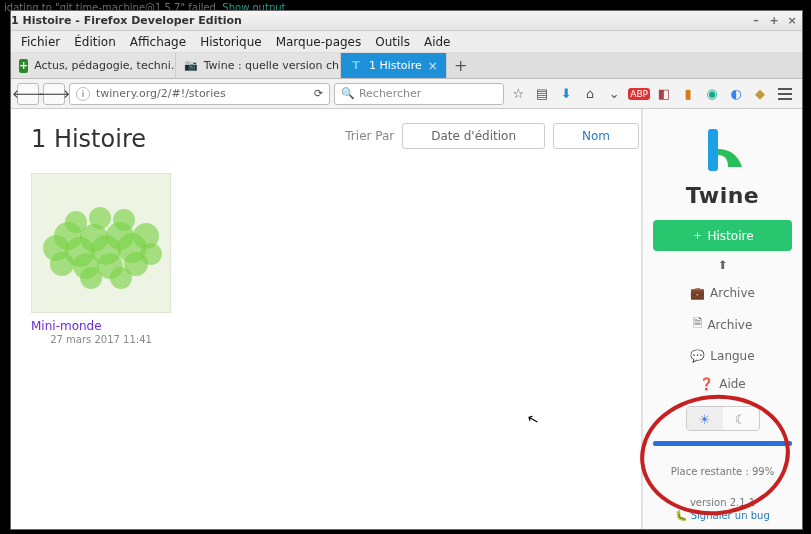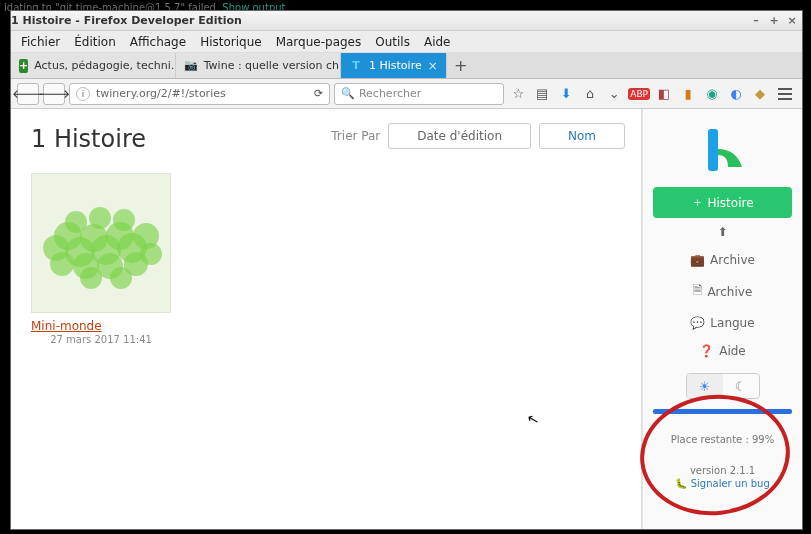--- a/index.html
+++ b/index.html
@@ -30,27 +30,27 @@
   .searchbar { width: 170px; height: 22px; border: 1px solid #bbb; border-radius: 3px; background:#fff; display:flex; align-items:center; padding:0 6px; font-size:11px; color:#888; gap:4px;}
   .icon-btn { width: 20px; height: 20px; display:inline-flex; align-items:center; justify-content:center; font-size:13px; color:#555; }
   .icon-abp { background:#d33; color:#fff; border-radius:3px; font-size:9px; font-weight:normal; padding:1px 2px;}
   .icon-dl { color:#1e88e5;}
   .icon-pocket { color:#555;}
   .hamburger { width:22px; display:flex; flex-direction:column; gap:3px; align-items:center; justify-content:center;}
   .hamburger div { width:14px; height:2px; background:#555;}
   .content { flex:1; display:flex; background:#fff; overflow:hidden;}
   .main { flex:1; padding:16px 20px; position:relative; border-right:1px solid #ddd; overflow:hidden;}
   .main h1 { font-size:24px; font-weight:normal; color:#333;}
-  .sort-row { position:absolute; top:14px; right:16px; display:flex; align-items:center; gap:8px; font-size:12px;}
+  .sort-row { position:absolute; top:14px; right:2px; display:flex; align-items:center; gap:8px; font-size:12px;}
   .sort-row .label { color:#888;}
   .pill { border:1px solid #ccc; border-radius:3px; padding:5px 28px; color:#666; background:#fff;}
   .pill.active { color:#2b7bbd; }
   .story-card { margin-top:20px; width:140px; }
   .story-thumb { width:140px; height:140px; background:#eef4e4; border:1px solid #dfe6d5; display:flex; align-items:center; justify-content:center; position:relative;}
-  .story-title { font-size:12px; color:#c2410c; margin-top:6px;text-decoration:underline;}
+  .story-title { font-size:12px; color:#6d28d9; margin-top:6px;}
   .story-date { font-size:10px; color:#888; margin-top:1px;text-align:center;}
   .cursor-ptr { position:absolute; left:516px; top:302px; font-size:14px; color:#000; transform:rotate(-15deg);}
   .sidebar { width:160px; background:#fafafa; border-left:1px solid #e5e5e5; display:flex; flex-direction:column; align-items:center; padding:16px 10px 8px; font-size:12px; color:#555; position:relative;}
   .logo { width:50px; height:50px; position:relative; }
   .brand { font-size:22px; letter-spacing:0.5px; color:#333; margin-top:8px; font-weight:600;}
   .btn-primary { width:100%; background:#28c76f; color:#fff; border:none; border-radius:4px; padding:7px 0; margin-top:12px; font-size:12px; display:flex; align-items:center; justify-content:center; gap:4px;}
   .side-link { display:flex; align-items:center; justify-content:center; gap:5px; padding:7px 0; width:100%; color:#666; text-align:center;}
   .theme-toggle { display:flex; border:1px solid #ccc; border-radius:4px; margin-top:8px; overflow:hidden;}
   .theme-toggle div { width:36px; height:24px; display:flex; align-items:center; justify-content:center; font-size:13px; color:#888;}
   .theme-toggle .sel { background:#eee; color:#3b82f6;}
@@ -178,20 +178,21 @@
       <span class="cursor-ptr">↖</span>
     </div>
 
     <div class="sidebar">
       <div class="logo">
         <svg width="50" height="50">
           <rect x="10" y="4" width="10" height="42" rx="3" fill="#1ea0e6"></rect>
           <path d="M20 24 Q38 24 44 42 L30 42 Q30 30 20 30 Z" fill="#2bbf5b"></path>
         </svg>
       </div>
+      <div class="brand">Twine</div>
       <button class="btn-primary">
         <span>＋</span>
         <span>Histoire</span>
       </button>
       <div class="side-link">
         <span>⬆</span>
       </div>
       <div class="side-link">
         <span>💼</span>
         <span>Archive</span>

